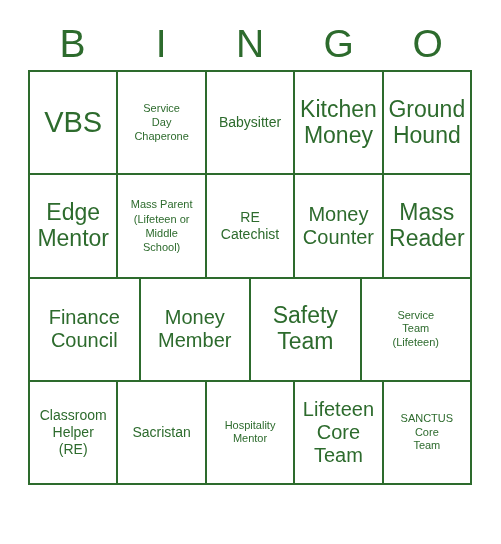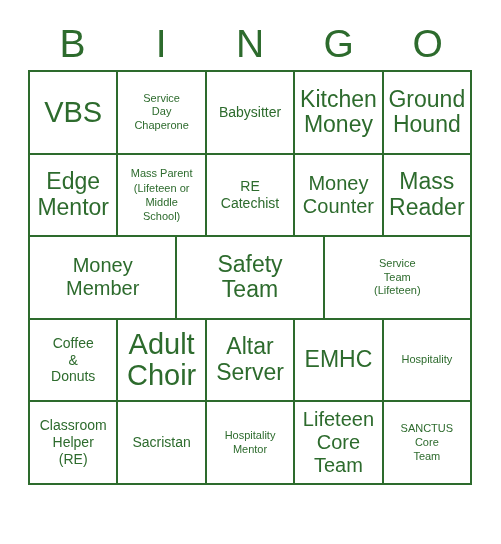--- a/index.html
+++ b/index.html
@@ -142,55 +142,38 @@
 Counter</span>
         </div>
       <div class="cell">
           <span class="cell-text fs-lg">Mass
 Reader</span>
         </div>
     </div>
 
     <div class="grid-row">
       <div class="cell">
+          <span class="cell-text fs-md">Finance
+Council</span>
+        </div>
+      <div class="cell">
           <span class="cell-text fs-md">Money
 Member</span>
         </div>
       <div class="cell">
           <span class="cell-text fs-lg">Safety
 Team</span>
         </div>
       <div class="cell">
           <span class="cell-text fs-xs">Service
 Team
 (Lifeteen)</span>
         </div>
     </div>
 
-    <div class="grid-row">
-      <div class="cell">
-          <span class="cell-text fs-sm">Coffee
-&amp;
-Donuts</span>
-        </div>
-      <div class="cell">
-          <span class="cell-text fs-xl">Adult
-Choir</span>
-        </div>
-      <div class="cell">
-          <span class="cell-text fs-lg">Altar
-Server</span>
-        </div>
-      <div class="cell">
-          <span class="cell-text fs-lg">EMHC</span>
-        </div>
-      <div class="cell">
-          <span class="cell-text fs-xs">Hospitality</span>
-        </div>
-    </div>
 
     <div class="grid-row">
       <div class="cell">
           <span class="cell-text fs-sm">Classroom
 Helper
 (RE)</span>
         </div>
       <div class="cell">
           <span class="cell-text fs-sm">Sacristan</span>
         </div>

